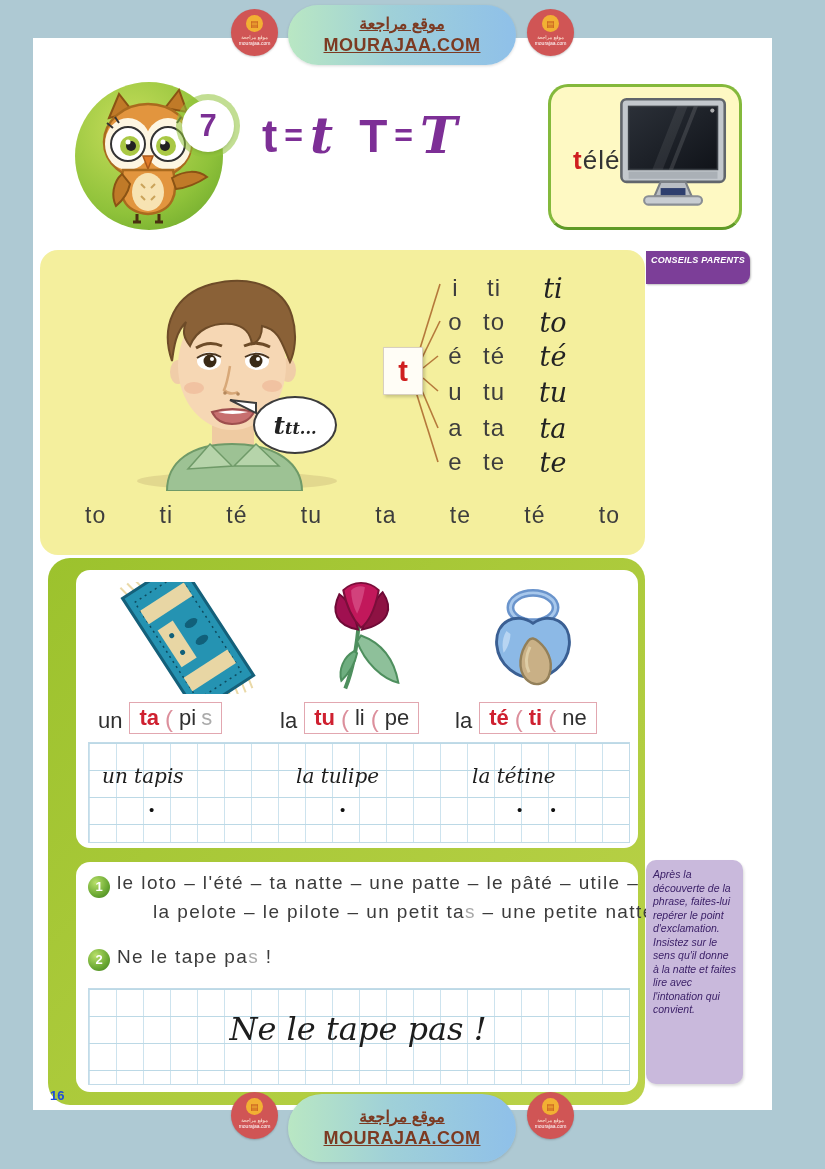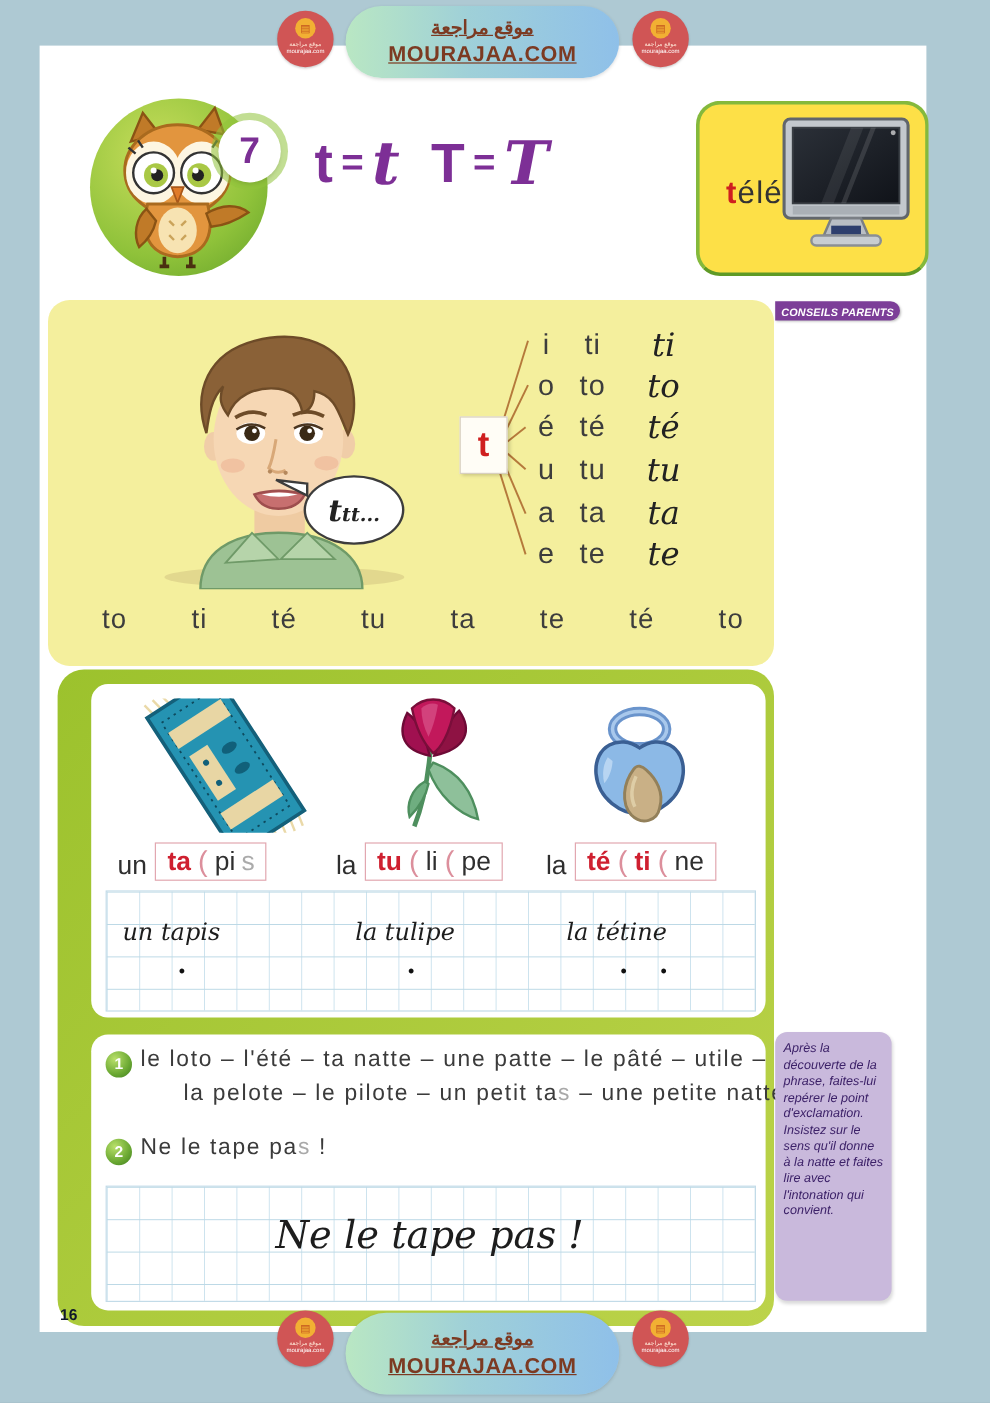--- a/index.html
+++ b/index.html
@@ -30,22 +30,22 @@
   .num-circle{left:182px;top:100px;width:52px;height:52px;border-radius:50%;background:#fff;
               box-shadow:0 0 0 6px rgba(143,194,58,.55),0 2px 3px rgba(0,0,0,.2);
               display:flex;align-items:center;justify-content:center;
               color:#7b2f94;font-size:31px;font-weight:800;}
   .title{left:262px;top:106px;display:flex;align-items:center;color:#7d2f96;}
   .tp{font-weight:800;font-size:46px;font-family:"Liberation Sans",sans-serif;}
   .tc{font-family:"DejaVu Serif",serif;font-style:italic;font-weight:600;font-size:50px;}
   .teq{font-size:32px;font-weight:700;margin:0 7px;}
   .gap2{width:26px;}
 
-  .keycard{left:548px;top:84px;width:188px;height:140px;background:#fde047;border:3px solid #84b93c;
-           border-bottom-color:#5f9a26;border-radius:20px;margin-left:32px;}
+  .keycard{left:548px;top:84px;width:188px;height:140px;background:#fef9c3;border:3px solid #84b93c;
+           border-bottom-color:#5f9a26;border-radius:20px;}
   .keyword{left:22px;top:58px;font-size:26px;letter-spacing:1px;color:#333;}
   .keyword .init{color:#cf1f1f;font-weight:600;}
   .tvbox{left:58px;top:6px;width:124px;height:124px;}
 
   
   .ypanel{left:40px;top:250px;width:605px;height:305px;background:#f4ef9d;border-radius:18px;}
   .boy{left:112px;top:266px;width:245px;height:225px;}
   .bubble{left:253px;top:396px;width:80px;height:54px;background:#fff;border:2px solid #3c3c3c;border-radius:50%;
           display:flex;align-items:center;justify-content:center;}
   .bubble-text{display:block;font-size:16px;font-weight:600;color:#222;font-family:"DejaVu Serif",serif;font-style:italic;}
@@ -92,29 +92,29 @@
   .hw-sentence{left:88px;top:1010px;width:540px;text-align:center;font-size:32px;}
 
   
   .exnum{width:22px;height:22px;border-radius:50%;color:#fff;text-align:center;
          font-size:13px;line-height:22px;font-weight:700;
          background:radial-gradient(circle at 35% 30%,#b9e06a,#6aa832 60%,#3f7d1f);}
   .exline{font-size:19px;letter-spacing:1.4px;color:#3b3b3b;white-space:nowrap;}
   .exline .silent{color:#a9a9a9;}
 
   
-  .pbadge{left:646px;top:251px;width:104px;height:16px;background:#7c3e98;border-radius:0 9px 9px 0;
+  .pbadge{left:646px;top:251px;width:104px;height:33px;background:#7c3e98;border-radius:0 9px 9px 0;
           color:#fff;font-size:9px;font-weight:700;font-style:italic;line-height:18px;text-align:center;
           letter-spacing:.2px;box-shadow:1px 1px 2px rgba(0,0,0,.25);}
   .pnote{width:97px;background:#c9b9dc;border-radius:10px;padding:8px 7px;box-sizing:border-box;
          font-style:italic;font-size:10.5px;line-height:13.5px;color:#3c2168;box-shadow:1px 2px 3px rgba(0,0,0,.15);}
   .pnote1{left:646px;top:274px;height:114px;}
   .pnote2{left:646px;top:860px;height:224px;}
 
-  .pagenum{left:50px;top:1088px;color:#0f172a;font-size:13px;font-weight:700;}
+  .pagenum{left:50px;top:1088px;color:#1d4ed8;font-size:13px;font-weight:700;}
 </style>
 </head>
 <body>
 
 <div class="canvas">
 
   <div class="abs page"></div>
 
   <div class="abs sitelogo" style="left:231px;top:9px;">
     <div class="dot">▤</div>

